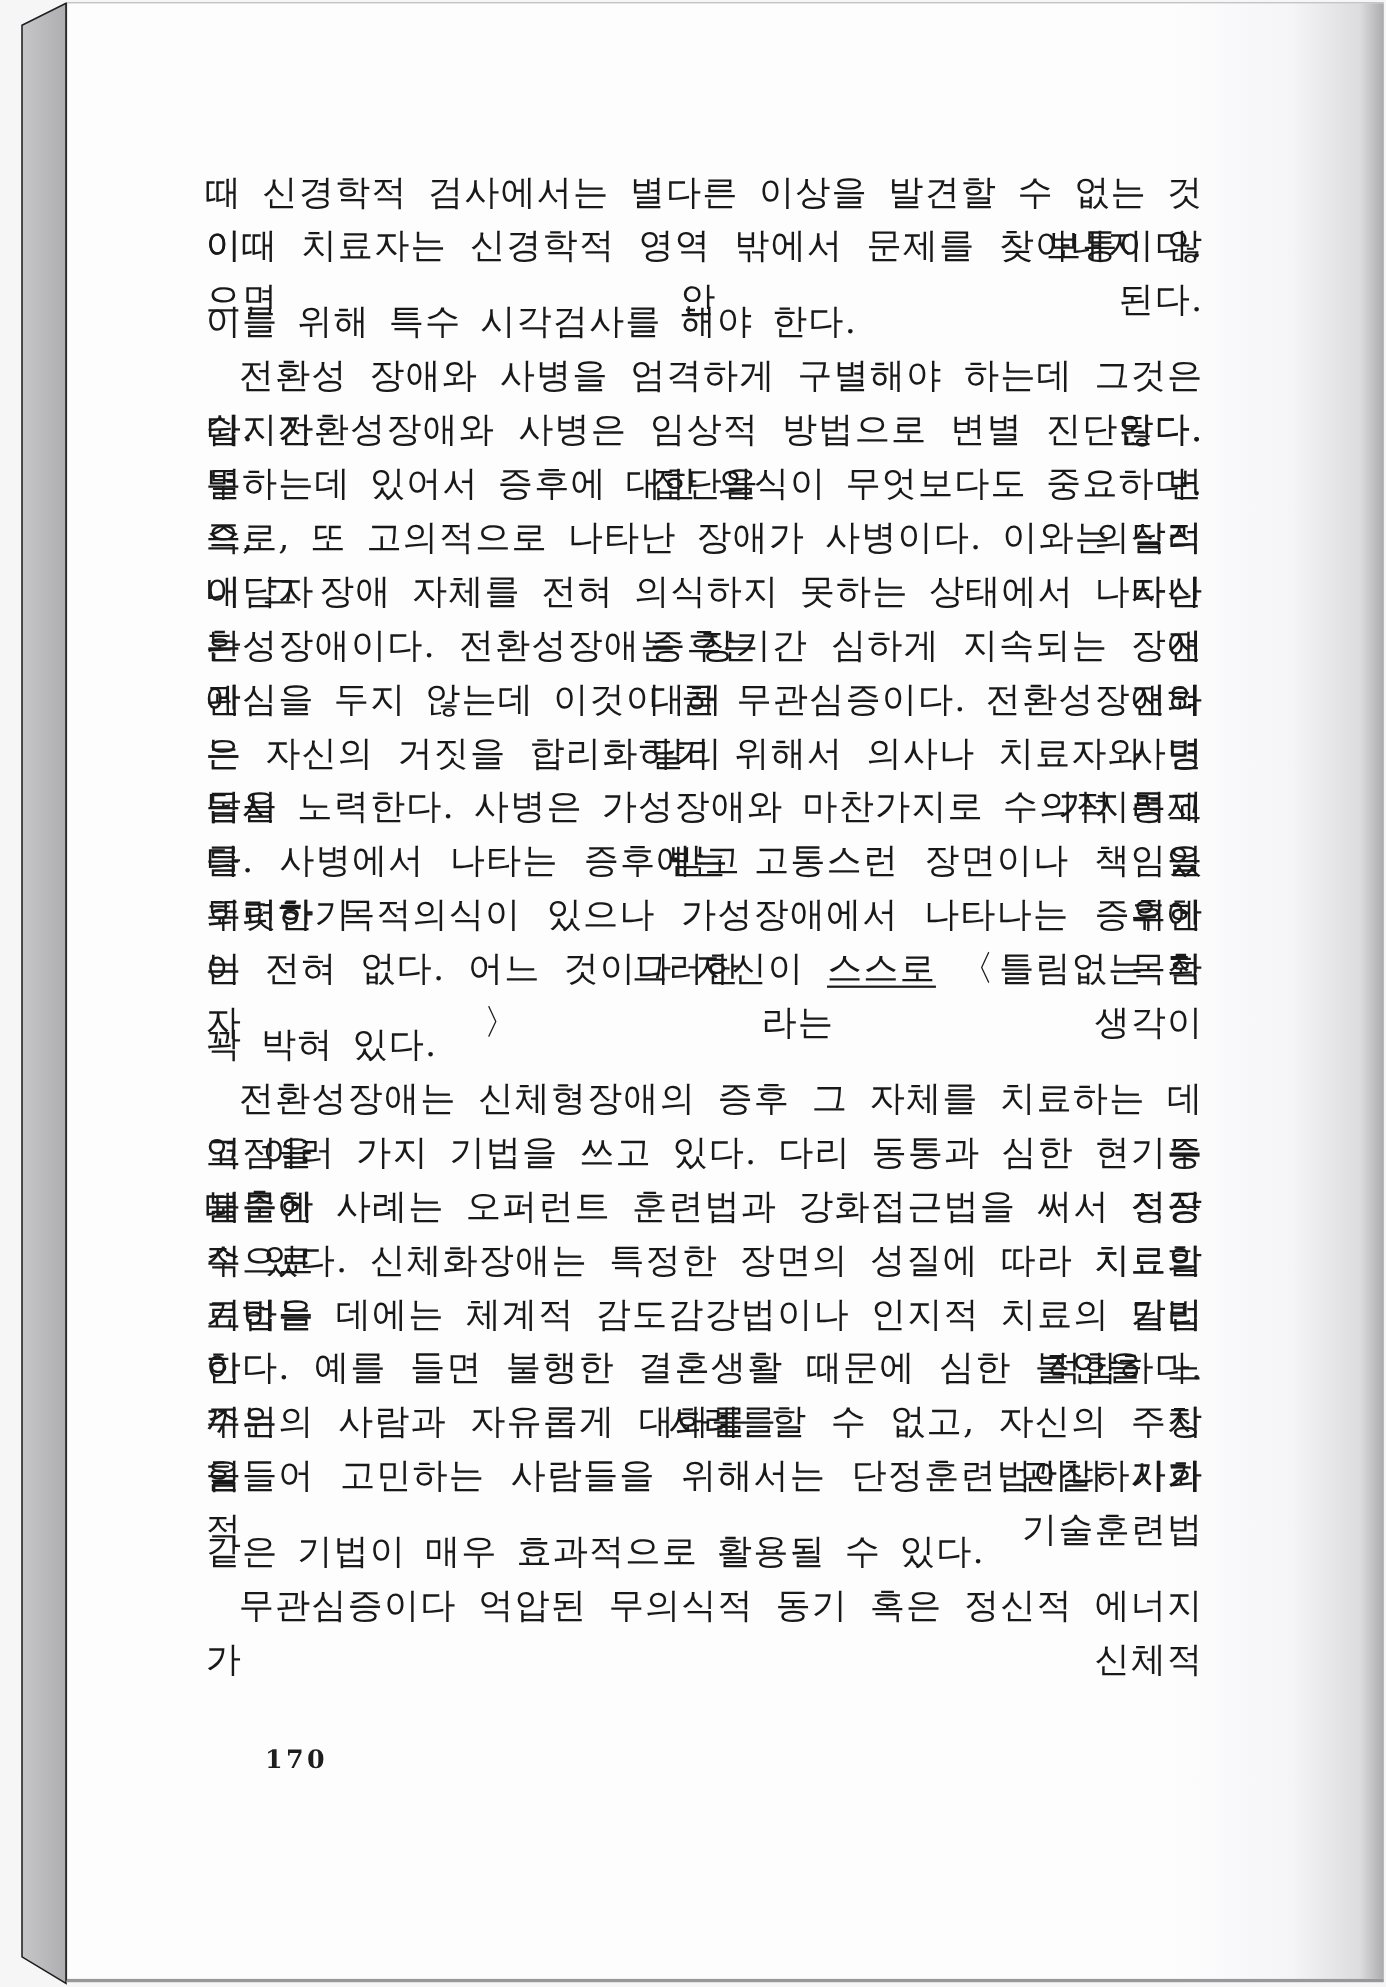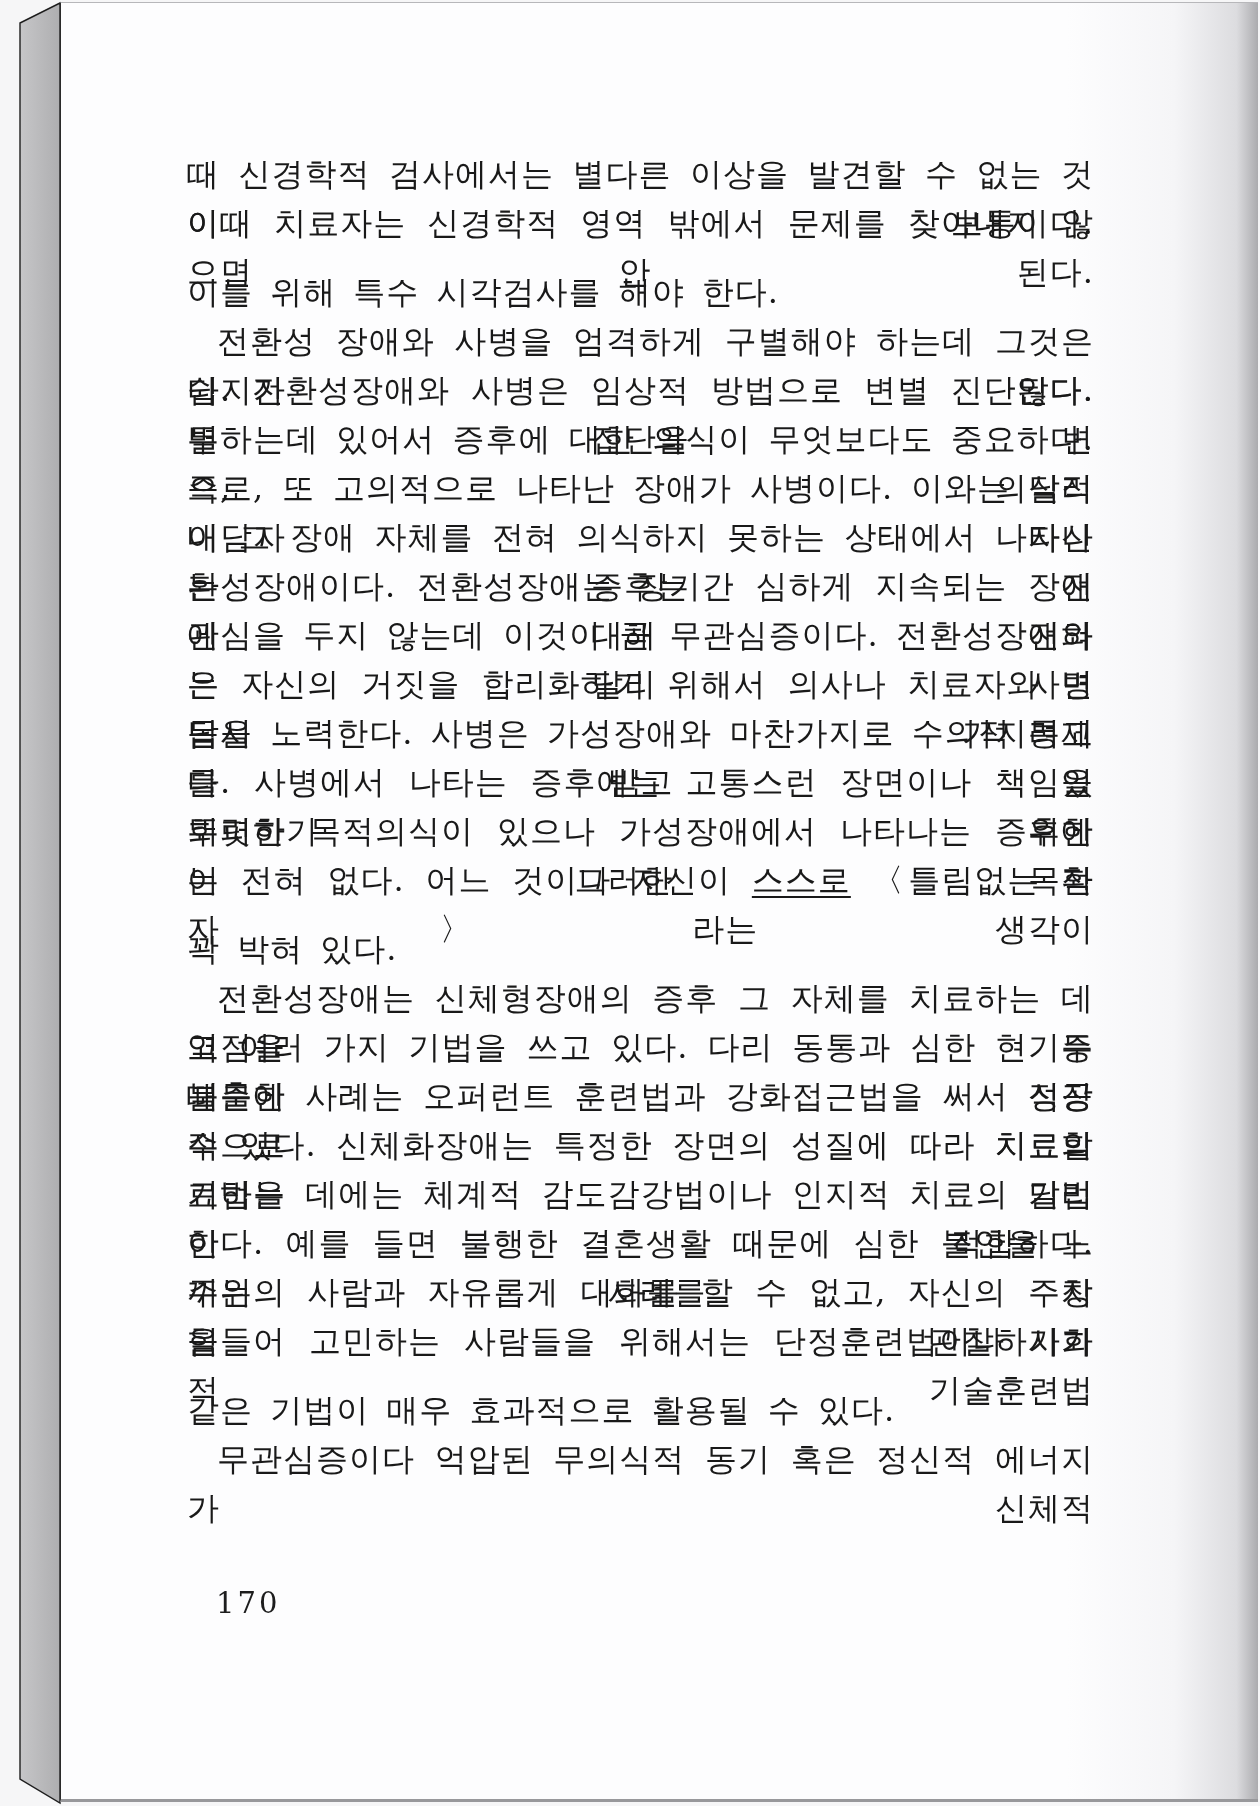--- a/index.html
+++ b/index.html
@@ -37,24 +37,24 @@
     text-align:justify;
     text-align-last:justify;
     white-space:normal;
     height:49px;
   }
   .line.flush{text-align-last:left;margin-top:20px;}
   .line.indent{text-indent:30px;}
   .line u{text-decoration:underline;text-underline-offset:5px;text-decoration-thickness:2px;margin-top:37px;}
   .page-number{
     position:absolute;
-    left:155px;  
+    left:180px;  
     top:1583px;
-    font-size:29px;
-    font-weight:400;
+    font-size:23px;
+    font-weight:700;
     letter-spacing:3px;
     color:#1d1d1d;
   }
 </style>
 </head>
 <body>
 
 <div class="canvas">
 
   <svg class="spine-svg" viewBox="0 0 1260 1806" xmlns="http://www.w3.org/2000/svg" aria-hidden="true">

